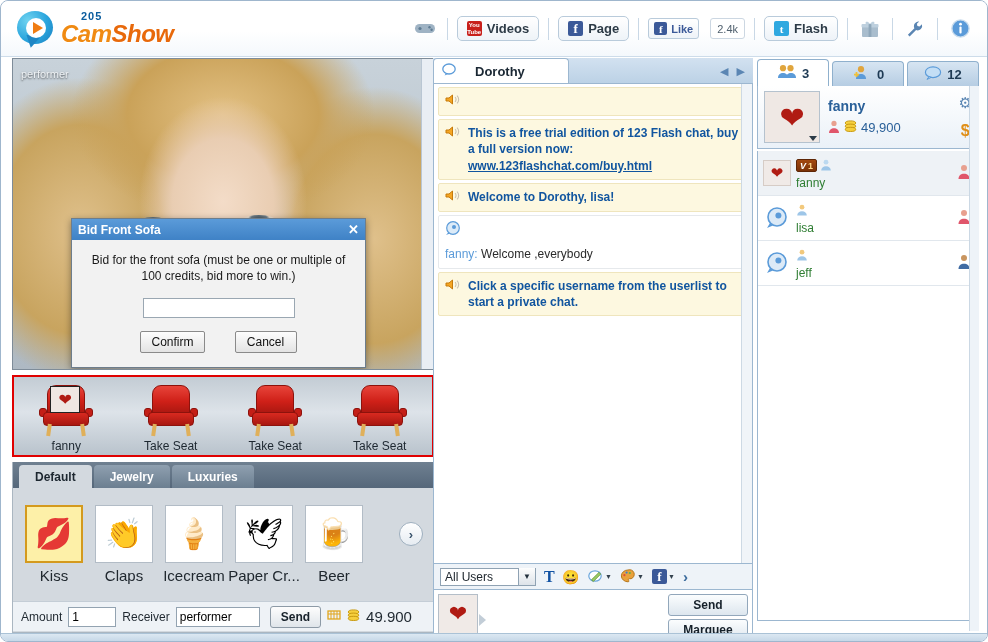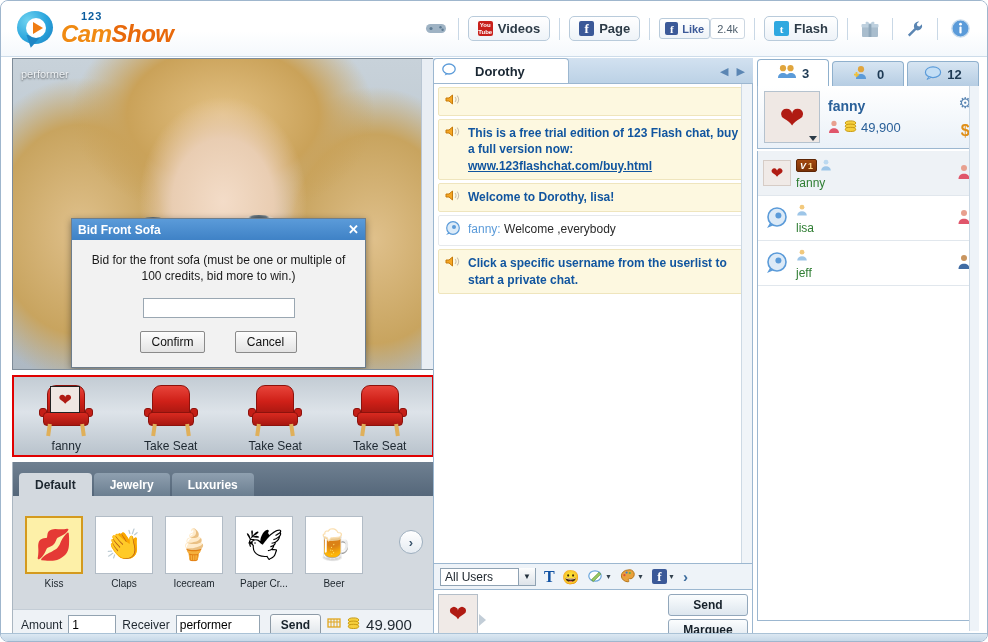--- a/index.html
+++ b/index.html
@@ -91,21 +91,21 @@
   .fb { background: #3b5998; font-family: "Liberation Serif", serif; font-size: 13px; }
   .tw { background: #2fa8e0; font-family: "Liberation Serif", serif; font-size: 11px; }
   .like-pill {
     display: flex; align-items: center; gap: 4px;
     height: 21px; padding: 0 5px;
     background: linear-gradient(to bottom,#ffffff,#eef3f8);
     border: 1px solid #b9cbdb; border-radius: 3px;
     font-size: 11px; font-weight: bold; color: #3b5998; cursor: pointer;
   }
   .like-count {
-    height: 21px; padding: 0 6px; margin-left: 0;
+    height: 21px; padding: 0 6px; margin-left: 11px;
     border: 1px solid #ccd7e2; border-radius: 3px; background: #fff;
     display: flex; align-items: center; font-size: 11px; color: #50606e;
   }
 
   
   .left-col { position: absolute; left: 11px; top: 57px; width: 422px; height: 578px; }
   .video-wrap {
     position: relative; width: 422px; height: 312px;
     border: 1px solid #7e8c99; background: #b9c3cb; overflow: hidden;
   }
@@ -209,21 +209,21 @@
     font-size: 16px; color: #b01b13; line-height: 1;
   }
   .seat-label { font-size: 12px; color: #1d2730; margin-top: 2px; }
 
   
   .gift-panel {
     margin-top: 5px; width: 422px; height: 171px;
     background: #d3d9df; border: 1px solid #aab6c1; border-top: none;
   }
   .gift-tabs {
-    display: flex; height: 34px; align-items: flex-end;
+    display: flex; height: 26px; align-items: flex-end;
     background: linear-gradient(to bottom,#6f8091,#55677a);
     padding-left: 6px;
   }
   .gift-tab {
     height: 23px; padding: 0 16px; margin-right: 2px;
     display: flex; align-items: center;
     font-size: 12px; font-weight: bold; color: #ffffff;
     background: linear-gradient(to bottom,#8fa0b0,#6b7e90);
     border-radius: 4px 4px 0 0; cursor: pointer;
   }
@@ -235,21 +235,21 @@
     padding: 0 10px; gap: 8px;
   }
   .gift-cell { width: 62px; display: flex; flex-direction: column; align-items: center; }
   .gift-box {
     width: 58px; height: 58px; background: #ffffff;
     border: 1px solid #b2bcc6; display: flex;
     align-items: center; justify-content: center; font-size: 30px; line-height: 1;
     cursor: pointer;
   }
   .gift-box.sel { background: #fdf0a8; border: 2px solid #d49a1e; }
-  .gift-name { font-size: 10px; color: #20282f; margin-top: 4px; white-space: nowrap; }
+  .gift-name { font-size: 15px; color: #20282f; margin-top: 4px; white-space: nowrap; }
   .gift-next {
     position: absolute; right: 10px; top: 34px;
     width: 24px; height: 24px; border-radius: 50%;
     background: linear-gradient(to bottom,#ffffff,#e6ecf2);
     border: 1px solid #9fb0bf; color: #3b556d;
     display: flex; align-items: center; justify-content: center;
     font-size: 13px; font-weight: bold; cursor: pointer;
   }
   .gift-bottom {
     height: 30px; display: flex; align-items: center; gap: 6px;
@@ -291,21 +291,21 @@
   .chat-body {
     position: relative; height: 479px;
     background: #ffffff; border-left: 1px solid #9cb7d0; border-right: 1px solid #9cb7d0;
     padding: 3px 4px 0 4px; overflow: hidden;
   }
   .msg {
     display: flex; gap: 6px; padding: 5px 6px; margin-bottom: 3px;
     border: 1px solid #e2e6ea; border-radius: 2px;
   }
   .msg.sys { background: #fdf8e0; border-color: #efe5bd; }
-  .msg.usr { background: #ffffff; border-color: #e6e9ec; }
+  .msg.usr { background: #ffffff; border-color: #e6e9ec; flex-direction: column; }
   .msg-ico { width: 17px; flex: none; font-size: 13px; line-height: 1.25; }
   .msg-text { font-size: 12px; line-height: 1.35; }
   .msg.sys .msg-text { color: #11559f; font-weight: bold; }
   .msg-link { color: #11559f; text-decoration: underline; }
   .msg-user { color: #5b9bd9; }
   .msg-plain { color: #2b2b2b; }
   .chat-scroll {
     position: absolute; right: 0; top: 0; width: 11px; height: 100%;
     background: #f0f4f8; border-left: 1px solid #cdd9e4;
   }
@@ -429,21 +429,21 @@
   <div class="header">
     <div class="logo">
       <div class="logo-mark">
         <div class="logo-bubble"></div>
         <div class="logo-tail"></div>
         <div class="logo-play">
             <i></i>
           </div>
       </div>
       <div class="logo-text">
-        <span class="logo-123">123</span>
+        <span class="logo-123">205</span>
         <span class="logo-name"><span class="cam">Cam</span><span class="show">Show</span></span>
       </div>
     </div>
 
     <div class="toolbar">
       <div class="tb-icon">
         <svg width="22" height="13" viewBox="0 0 22 13">
             <rect x="1" y="2" width="20" height="9" rx="4.5" fill="#9fb3c4"></rect>
             <circle cx="6" cy="6.5" r="1.6" fill="#5d7b93"></circle>
             <circle cx="15.5" cy="5.2" r="1.2" fill="#5d7b93"></circle>

